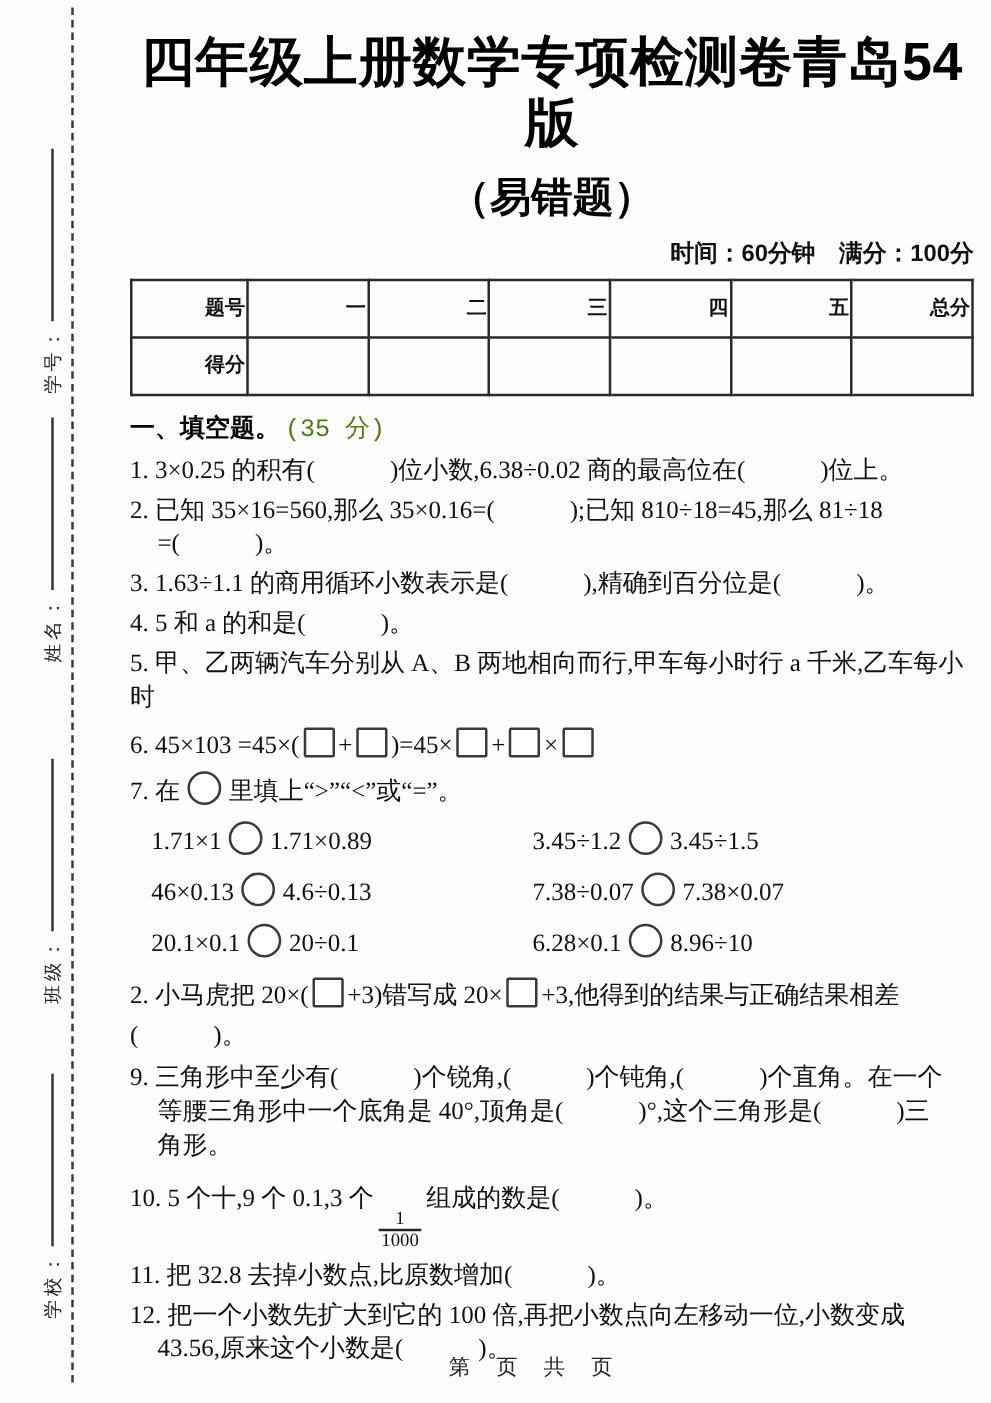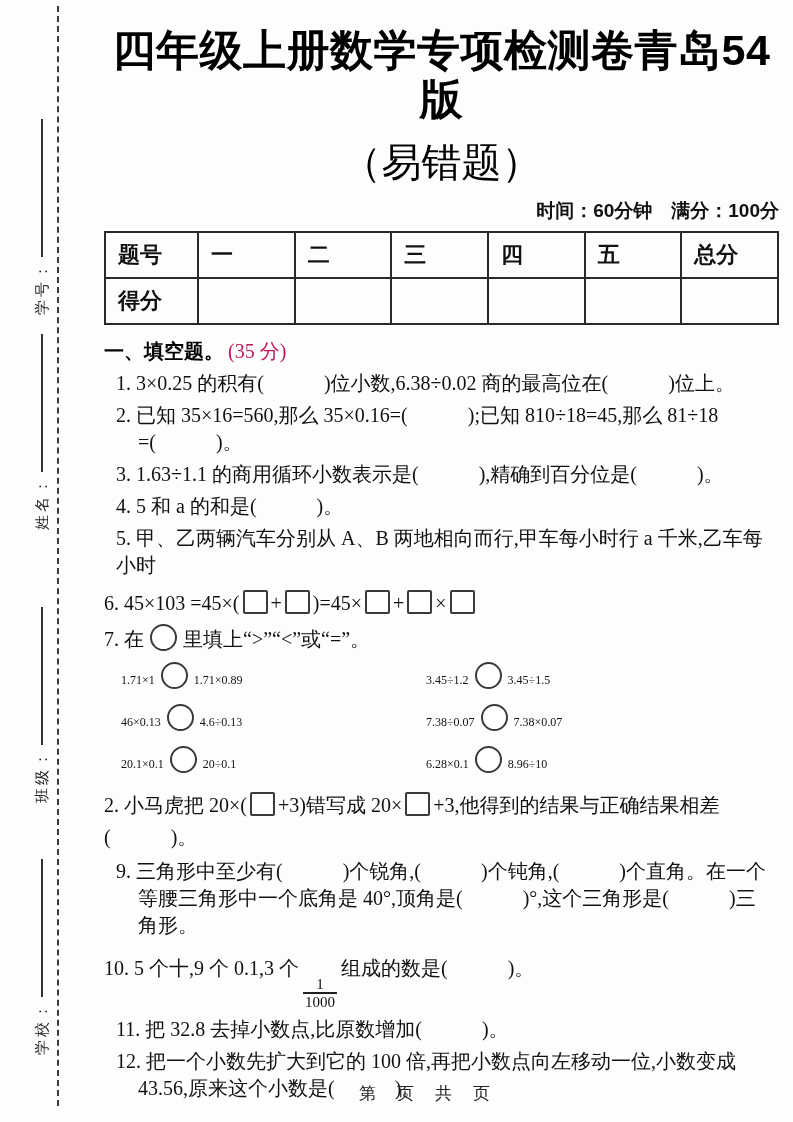--- a/index.html
+++ b/index.html
@@ -12,43 +12,43 @@
                  font-family:"Liberation Sans",sans-serif;font-size:15px;
                  letter-spacing:3px;color:#222;white-space:nowrap;}
   .sf-line{display:inline-block;width:138px;height:0;border-bottom:2px solid #333;
            margin-left:4px;flex:none;}
   .f1{top:185px}.f2{top:400px}.f3{top:673px}.f4{top:925px}
 
   .content{position:absolute;left:104px;top:26px;width:675px;}
   .title{margin:0;text-align:center;font-family:"Liberation Sans",sans-serif;
          font-weight:700;font-size:43px;line-height:1.15;color:#000;letter-spacing:0.5px;}
   .subtitle{margin:14px 0 0;text-align:center;font-family:"Liberation Sans",sans-serif;
-            font-weight:400;font-size:40px;line-height:1.15;color:#000;}
+            font-weight:700;font-size:33px;line-height:1.15;color:#000;}
   .meta{margin-top:13px;text-align:right;font-family:"Liberation Sans",sans-serif;
         font-weight:600;font-size:19px;color:#111;}
   table.score{border-collapse:collapse;table-layout:fixed;width:100%;margin-top:7px;}
-  table.score td{border:2px solid #2a2a2a;height:42px;text-align:left;
-                 font-size:22px;font-weight:700;padding-left:12px;}
+  table.score td{border:2px solid #2a2a2a;height:42px;text-align:right;
+                 font-size:16px;font-weight:700;padding-left:12px;}
   td.hd{font-family:"Liberation Sans",sans-serif;font-size:22px;}
   td.num{font-family:"Liberation Serif",serif;}
 
   .sec-head{margin-top:13px;font-size:20px;line-height:27px;}
   .sec-title{font-family:Liberation Sans, sans-serif;font-weight:700;color:#000;}
-  .sec-points{margin-left:4px;color:#be185d;}
+  .sec-points{margin-left:4px;color:#4d7c0f;font-family:Liberation Mono, monospace;}
 
   .q{margin-top:5px;font-size:20px;line-height:27px;}
-  .ql{min-height:27px;margin-left:12px;}
+  .ql{min-height:27px;}
   .ql.cont{padding-left:22px;}
   .q6,.q8{margin-top:8px;line-height:32px;}
   .box{display:inline-block;width:21px;height:20px;border:2px solid #3a3a3a;
        border-radius:2px;vertical-align:-4px;margin:0 3px;background:#fff;}
   .circle{display:inline-block;width:23px;height:23px;border:2px solid #3a3a3a;
           border-radius:50%;vertical-align:-5px;margin:0 6px;background:#fff;}
   .cmp-grid{display:grid;grid-template-columns:305px 1fr;row-gap:7px;
-            padding-left:17px;margin-top:9px;font-size:12px;}
+            padding-left:17px;margin-top:9px;font-size:20px;}
   .cmp{line-height:34px;white-space:nowrap;}
   .q10{margin-top:7px;line-height:44px;}
   .frac{display:inline-flex;flex-direction:column;align-items:center;
         vertical-align:-14px;font-size:15px;line-height:1.1;margin:0 4px;}
   .frac .den{border-top:2px solid #222;padding:0 2px;}
   .footer{position:absolute;left:88px;top:1082px;width:675px;text-align:center;
           font-size:17px;color:#222;letter-spacing:2px;}
 </style>
 </head>
 <body>

